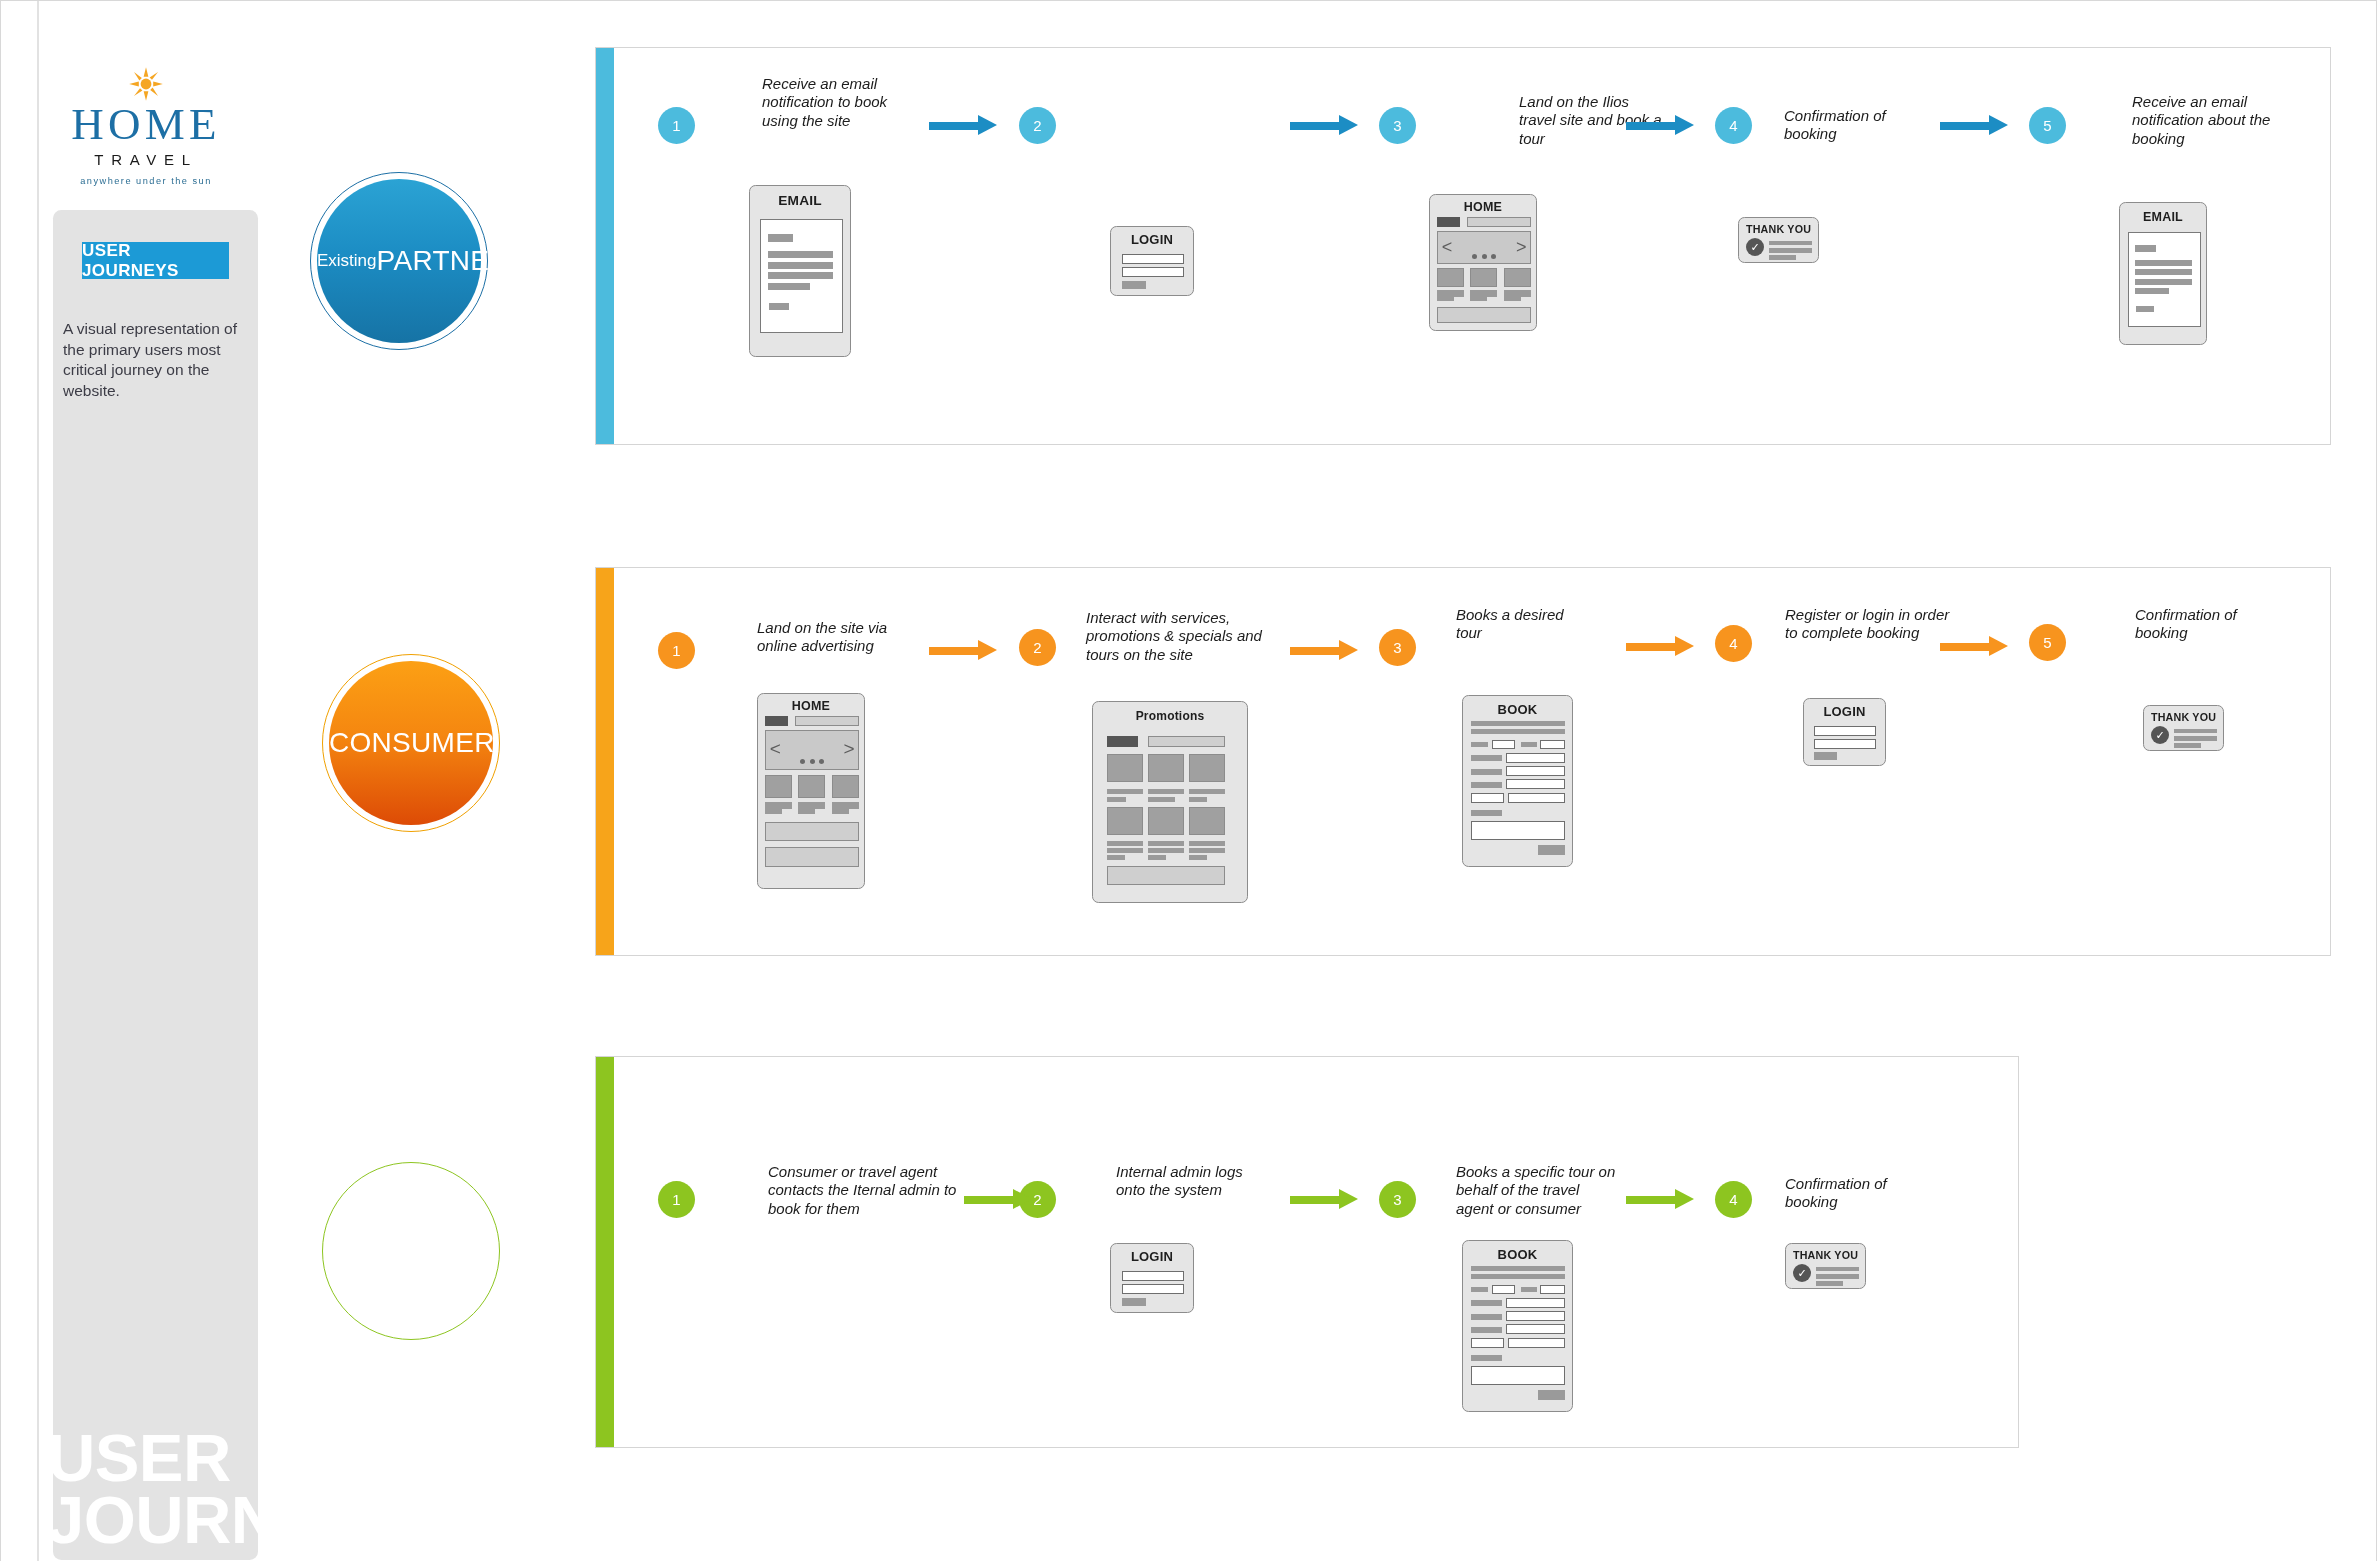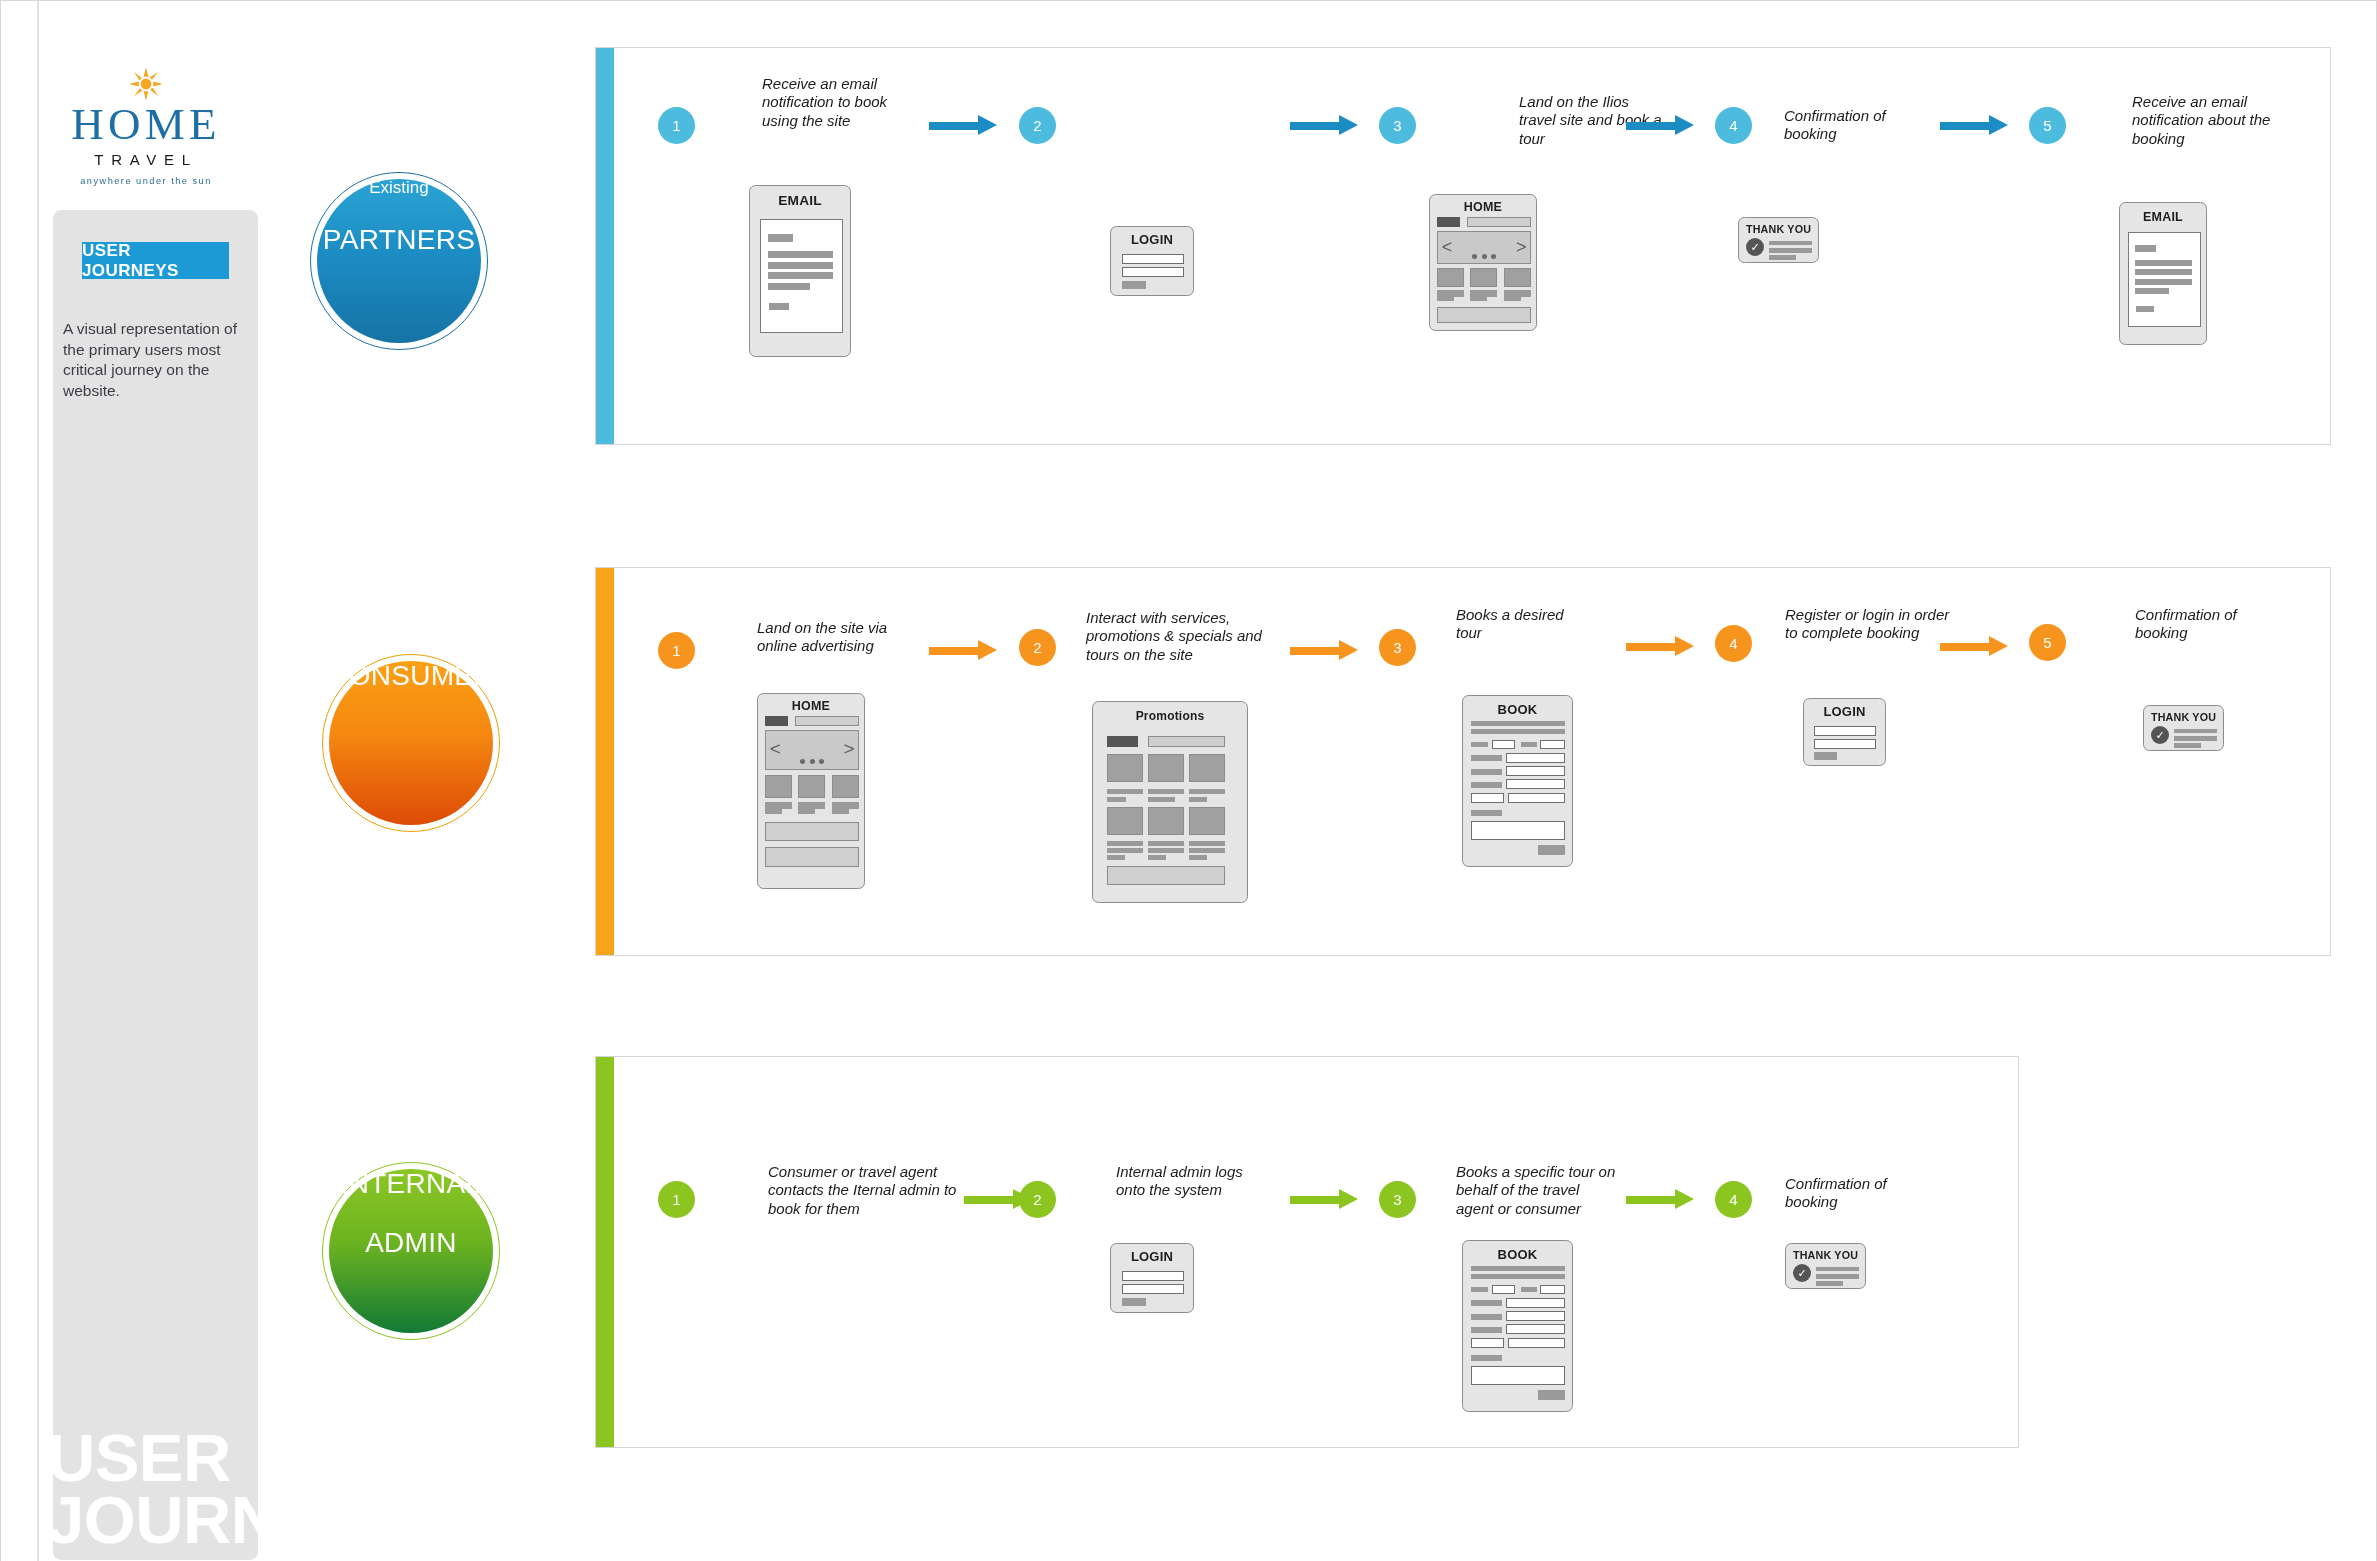--- a/index.html
+++ b/index.html
@@ -18,21 +18,21 @@
   .logo-word{font-family:"Liberation Serif","DejaVu Serif",serif;font-size:45px;letter-spacing:4.2px;color:#1d6fa5;line-height:0.95;font-weight:400;}
   .logo-sub{font-size:15px;letter-spacing:7.7px;color:#1a1a1a;margin-top:4.8px;font-weight:400;}
   .logo-tag{font-size:9.2px;letter-spacing:1.5px;color:#2b6d93;margin-top:8.3px;}
 
   #sidebar-panel{position:absolute;left:52px;top:209px;width:205px;height:1350px;background:#e3e3e3;border-radius:8.3px;}
   #uj-badge{position:absolute;left:81px;top:241px;width:147px;height:37px;background:#1c9ad6;color:#fff;
     display:flex;align-items:center;justify-content:center;font-size:17px;font-weight:700;letter-spacing:0.4px;}
   #sidebar-desc{position:absolute;left:62px;top:318px;width:190px;color:#3c3c46;font-size:15.5px;line-height:1.33;}
   #watermark{position:absolute;left:46px;top:1426px;color:#ffffff;font-size:67px;font-weight:700;line-height:0.92;letter-spacing:-0.6px;z-index:5;}
   .persona{position:absolute;width:178px;height:178px;border-radius:50%;
-    display:flex;flex-direction:column;align-items:center;justify-content:flex-start;text-align:center;color:#fff;box-sizing:border-box;gap:28px;}
+    display:flex;flex-direction:row;align-items:center;justify-content:space-between;text-align:center;color:#fff;box-sizing:border-box;}
   .persona-ring{position:absolute;border-radius:50%;background:#fff;box-sizing:border-box;}
   .persona-top{font-size:17px;font-weight:400;line-height:1.05;}
   .persona-main{font-size:28px;font-weight:400;line-height:1.1;letter-spacing:0.3px;}
 
   .panel{position:absolute;background:#fff;border:1.2px solid #d5d5d5;box-sizing:border-box;}
   .panel-bar{position:absolute;left:0;top:0;bottom:0;width:18px;}
 
   .stepnum{position:absolute;width:37px;height:37px;border-radius:50%;color:#fff;
     display:flex;align-items:center;justify-content:center;font-size:15px;font-weight:400;}
   .steptext{position:absolute;font-style:italic;font-size:15px;line-height:1.23;color:#1c1c1c;font-weight:400;}
@@ -330,24 +330,20 @@
 
   <div class="wf" style="left:2142px;top:704px;width:81px;height:46px;">
     <div class="wf-title" style="font-size:10.7px;margin-top:4.8px;">THANK YOU</div>
     <div class="check-circle" style="left:7.1px;top:20px;width:18.4px;height:18.4px;font-size:11.3px;">✓</div>
     <div class="bar" style="left:30px;top:22.6px;width:43px;height:4.8px;"></div>
     <div class="bar" style="left:30px;top:30px;width:43px;height:4.8px;"></div>
     <div class="bar" style="left:30px;top:37px;width:27px;height:4.8px;"></div>
   </div>
 
   <div class="persona-ring" style="left:321px;top:1161px;width:178px;height:178px;border:1.2px solid #8dc520;"></div>
-  <div class="persona" style="left:328px;top:1168px;width:164px;height:164px;background:linear-gradient(180deg,#8cc724 0%,#6cb320 45%,#127a35 100%);">
-    <div class="persona-main">INTERNAL</div>
-    <div class="persona-main">ADMIN</div>
-  </div>
 
   <div class="panel" style="left:594px;top:1055px;width:1424px;height:392px;">
     <div class="panel-bar" style="background:#8dc520;"></div>
   </div>
 
   <div class="stepnum" style="left:657px;top:1180px;background:#8dc520;">
       <span>1</span>
     </div>
   <div class="stepnum" style="left:1018px;top:1180px;background:#8dc520;">
       <span>2</span>

